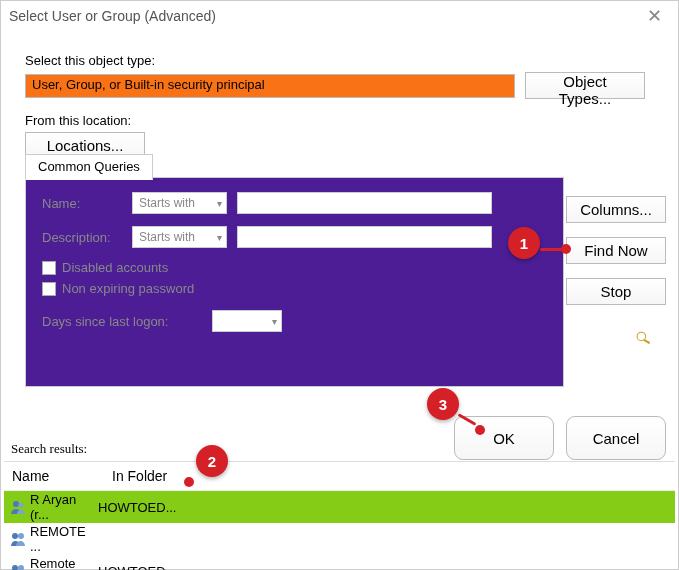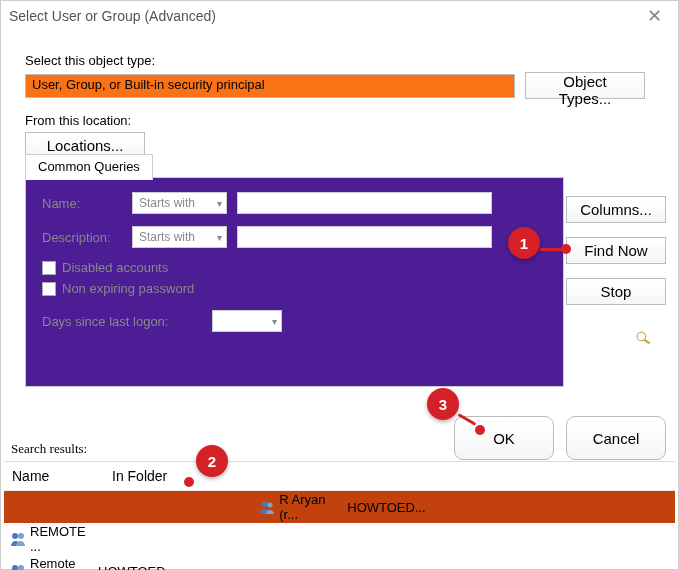--- a/index.html
+++ b/index.html
@@ -27,21 +27,21 @@
   .rightcol .btn { width:100px; }
   .findicon { position:absolute; right:26px; top:328px; }
   .bottombar { position:absolute; top:415px; right:12px; display:flex; gap:12px; }
   .bottombar .btn { width:100px; height:44px;border-radius:9px; }
   .searchlbl { position:absolute; top:440px; left:10px; font-size:13px;font-family:Liberation Serif, serif; }
   .table { position:absolute; top:460px; left:3px; right:3px; border-top:1px solid #ddd; }
   .thead { display:flex; background:#fff; border-bottom:1px solid #eee; }
   .th { padding:6px 8px; font-size:14px; }
   .th.name { width:100px; }
   .trow { display:flex; align-items:center; padding:1px 0 1px 6px; font-size:13px; }
-  .trow.sel { background:#c2410c;justify-content:center; }
+  .trow.sel { background:#84cc16; }
   .cell.name { width:88px; display:flex; align-items:center; gap:4px; }
   .cell.folder { }
   .usericon { width:16px; height:16px; flex:none; }
   .annotation { position:absolute; width:32px; height:32px; border-radius:50%; background:#d62027; color:#fff; display:flex; align-items:center; justify-content:center; font-weight:600; font-size:15px; box-shadow:0 2px 4px rgba(0,0,0,.3); }
   .conn { position:absolute; height:3px; background:#d62027; border-radius:2px; }
   .conn-dot { position:absolute; width:10px; height:10px; border-radius:50%; background:#d62027; }
 </style>
 </head>
 <body>
 

